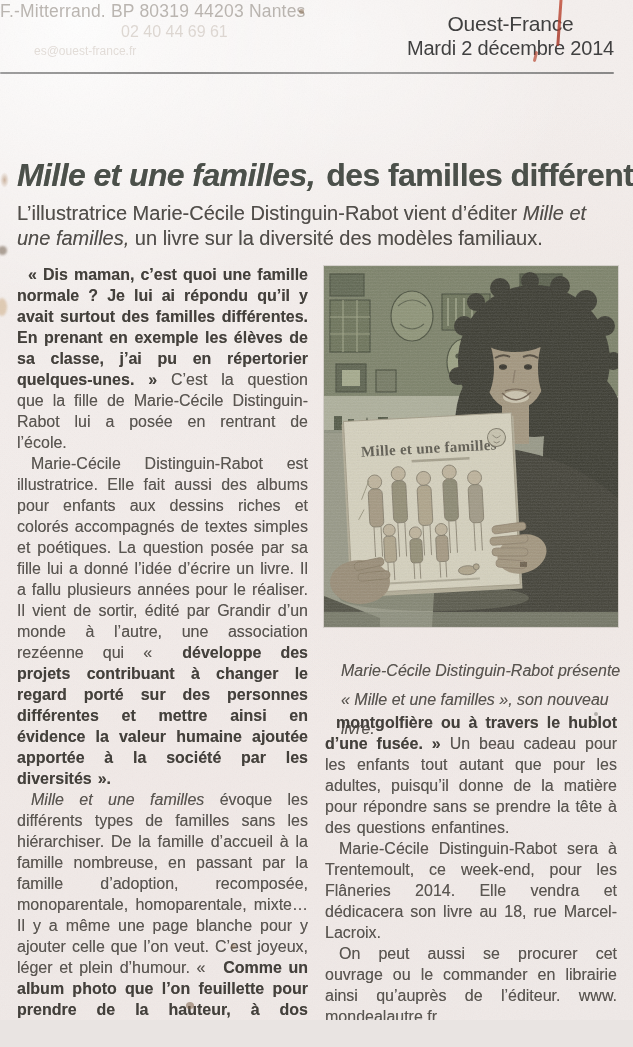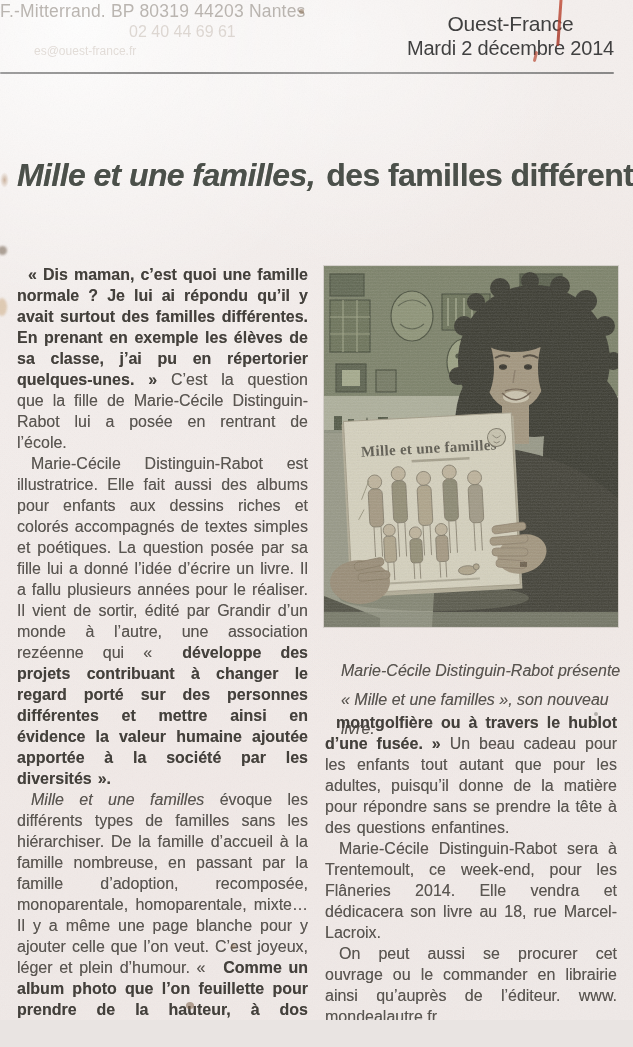--- a/index.html
+++ b/index.html
@@ -9,21 +9,21 @@
     background:
       radial-gradient(circle at 12% 2%, rgba(255,255,255,.95), rgba(255,255,255,0) 26%),
       radial-gradient(circle at 55% 4%, rgba(255,255,255,.55), rgba(255,255,255,0) 22%),
       radial-gradient(circle at 90% 45%, rgba(236,226,221,.6), rgba(236,226,221,0) 45%),
       radial-gradient(circle at 30% 80%, rgba(240,231,228,.5), rgba(240,231,228,0) 50%),
       linear-gradient(180deg,#f4efed 0%,#f2ecea 60%,#efe9e7 100%);
   }
   
   .faint{position:absolute;white-space:nowrap;}
   .faint-1{left:0px;top:1px;font-size:17.5px;color:#aaa49e;opacity:.8;letter-spacing:.2px;}
-  .faint-2{left:129px;top:23px;font-size:16px;color:#d9d2cc;opacity:.85;}
+  .faint-2{left:121px;top:23px;font-size:16px;color:#d9d2cc;opacity:.85;}
   .faint-3{left:6px;top:44px;font-size:12px;color:#ddd6d0;opacity:.8;margin-left:28px;}
   .masthead{position:absolute;top:11px;right:19px;text-align:center;color:#3d3d3d;line-height:25px;}
   .masthead .mh-title{font-size:21px;letter-spacing:-0.2px;}
   .masthead .mh-date{font-size:20px;letter-spacing:-0.2px;}
   .rule{position:absolute;left:0;top:72px;width:614px;height:2px;
         background:linear-gradient(90deg,#858585,#6f6f6f 30%,#8a8a8a 60%,#6d6d6d);opacity:.8;border-radius:1px;}
   .red-mark-v{position:absolute;left:558px;top:-3px;width:3px;height:49px;border-radius:2px;
         transform:rotate(4deg);opacity:.85;}
   .red-mark-s{position:absolute;left:534px;top:51px;width:3px;height:11px;border-radius:2px;
         transform:rotate(14deg);opacity:.7;}
@@ -74,20 +74,21 @@
 
   <div class="masthead">
     <div class="mh-title">Ouest-France</div>
     <div class="mh-date">Mardi 2 décembre 2014</div>
   </div>
   <div class="red-mark-v" style="background:linear-gradient(#c4503a,#a63526);"></div>
   <div class="red-mark-s" style="background:#b8452f;"></div>
   <div class="rule"></div>
 
   <h1 class="headline"><span class="hl-italic">Mille et une familles,</span><span> des familles différentes</span></h1>
+  <p class="standfirst"><span>L’illustratrice Marie-Cécile Distinguin-Rabot vient d’éditer </span><span class="i">Mille et une familles,</span><span> un livre sur la diversité des modèles familiaux.</span></p>
 
   <div class="col-left bodytext" lang="fr" style="hyphens:auto">
     <p><span class="b">« Dis maman, c’est quoi une famille normale ? Je lui ai répondu qu’il y avait surtout des familles différentes. En prenant en exemple les élèves de sa classe, j’ai pu en répertorier quelques-unes. » </span><span>C’est la question que la fille de Marie-Cécile Distinguin-Rabot lui a posée en rentrant de l’école.</span></p>
     <p class="indent"><span>Marie-Cécile Distinguin-Rabot est illustratrice. Elle fait aussi des albums pour enfants aux dessins riches et colorés accompagnés de textes simples et poétiques. La question posée par sa fille lui a donné l’idée d’écrire un livre. Il a fallu plusieurs années pour le réaliser. Il vient de sortir, édité par Grandir d’un monde à l’autre, une association rezéenne qui « </span><span class="b">développe des projets contribuant à changer le regard porté sur des personnes différentes et mettre ainsi en évidence la valeur humaine ajoutée apportée à la société par les diversités ».</span></p>
     <p class="indent"><span class="i">Mille et une familles</span><span> évoque les différents types de familles sans les hiérarchiser. De la famille d’accueil à la famille nombreuse, en passant par la famille d’adoption, recomposée, monoparentale, homoparentale, mixte… Il y a même une page blanche pour y ajouter celle que l’on veut. C’est joyeux, léger et plein d’humour. « </span><span class="b">Comme un album photo que l’on feuillette pour prendre de la hauteur, à dos d’éléphant, en</span></p>
   </div>
 
   <div class="photo">
     <svg viewBox="0 0 294 361" width="294" height="361" xmlns="http://www.w3.org/2000/svg">
       <defs>

